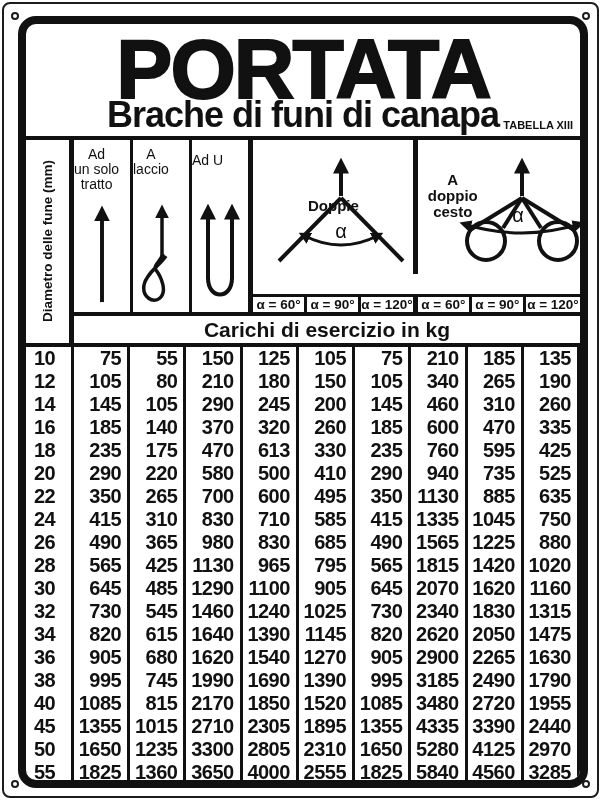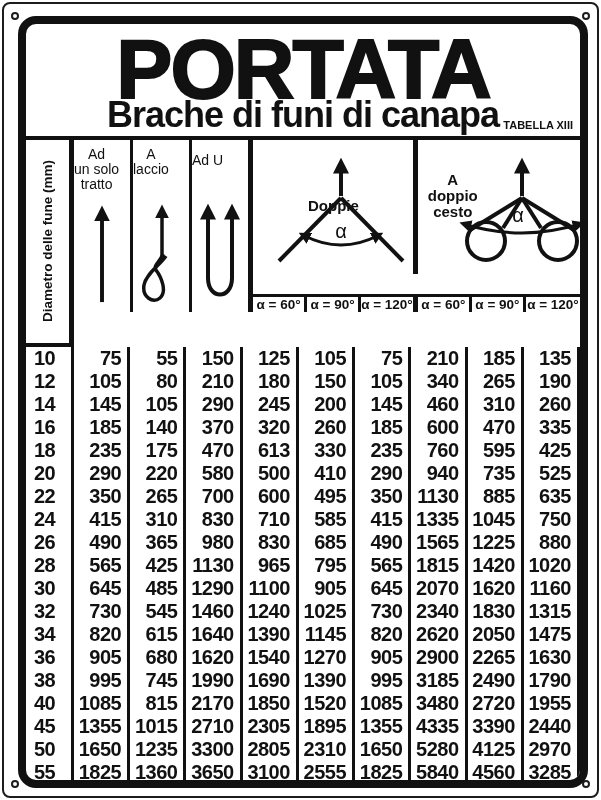--- a/index.html
+++ b/index.html
@@ -137,20 +137,21 @@
             </svg>
           </div>
 
           <div class="acell c" style="grid-column:5">α = 60°</div>
           <div class="acell c" style="grid-column:6">α = 90°</div>
           <div class="acell c heavy" style="grid-column:7">α = 120°</div>
           <div class="acell c" style="grid-column:8">α = 60°</div>
           <div class="acell c" style="grid-column:9">α = 90°</div>
           <div class="acell nr" style="grid-column:10">α = 120°</div>
 
+          <div class="carichi nr">Carichi di esercizio in kg</div>
         </div>
 
         <div class="dgrid">
             <div class="dc dd heavy">10</div>
             <div class="dc">75</div>
             <div class="dc">55</div>
             <div class="dc heavy">150</div>
             <div class="dc">125</div>
             <div class="dc">105</div>
             <div class="dc heavy">75</div>
@@ -324,21 +325,21 @@
             <div class="dc">2805</div>
             <div class="dc">2310</div>
             <div class="dc heavy">1650</div>
             <div class="dc">5280</div>
             <div class="dc">4125</div>
             <div class="dc nr">2970</div>
             <div class="dc dd heavy">55</div>
             <div class="dc">1825</div>
             <div class="dc">1360</div>
             <div class="dc heavy">3650</div>
-            <div class="dc">3100</div>
+            <div class="dc">4000</div>
             <div class="dc">2555</div>
             <div class="dc heavy">1825</div>
             <div class="dc">5840</div>
             <div class="dc">4560</div>
             <div class="dc nr">3285</div>
             <div class="dc dd heavy">56</div>
             <div class="dc">2005</div>
             <div class="dc">1505</div>
             <div class="dc heavy">4010</div>
             <div class="dc">3410</div>

